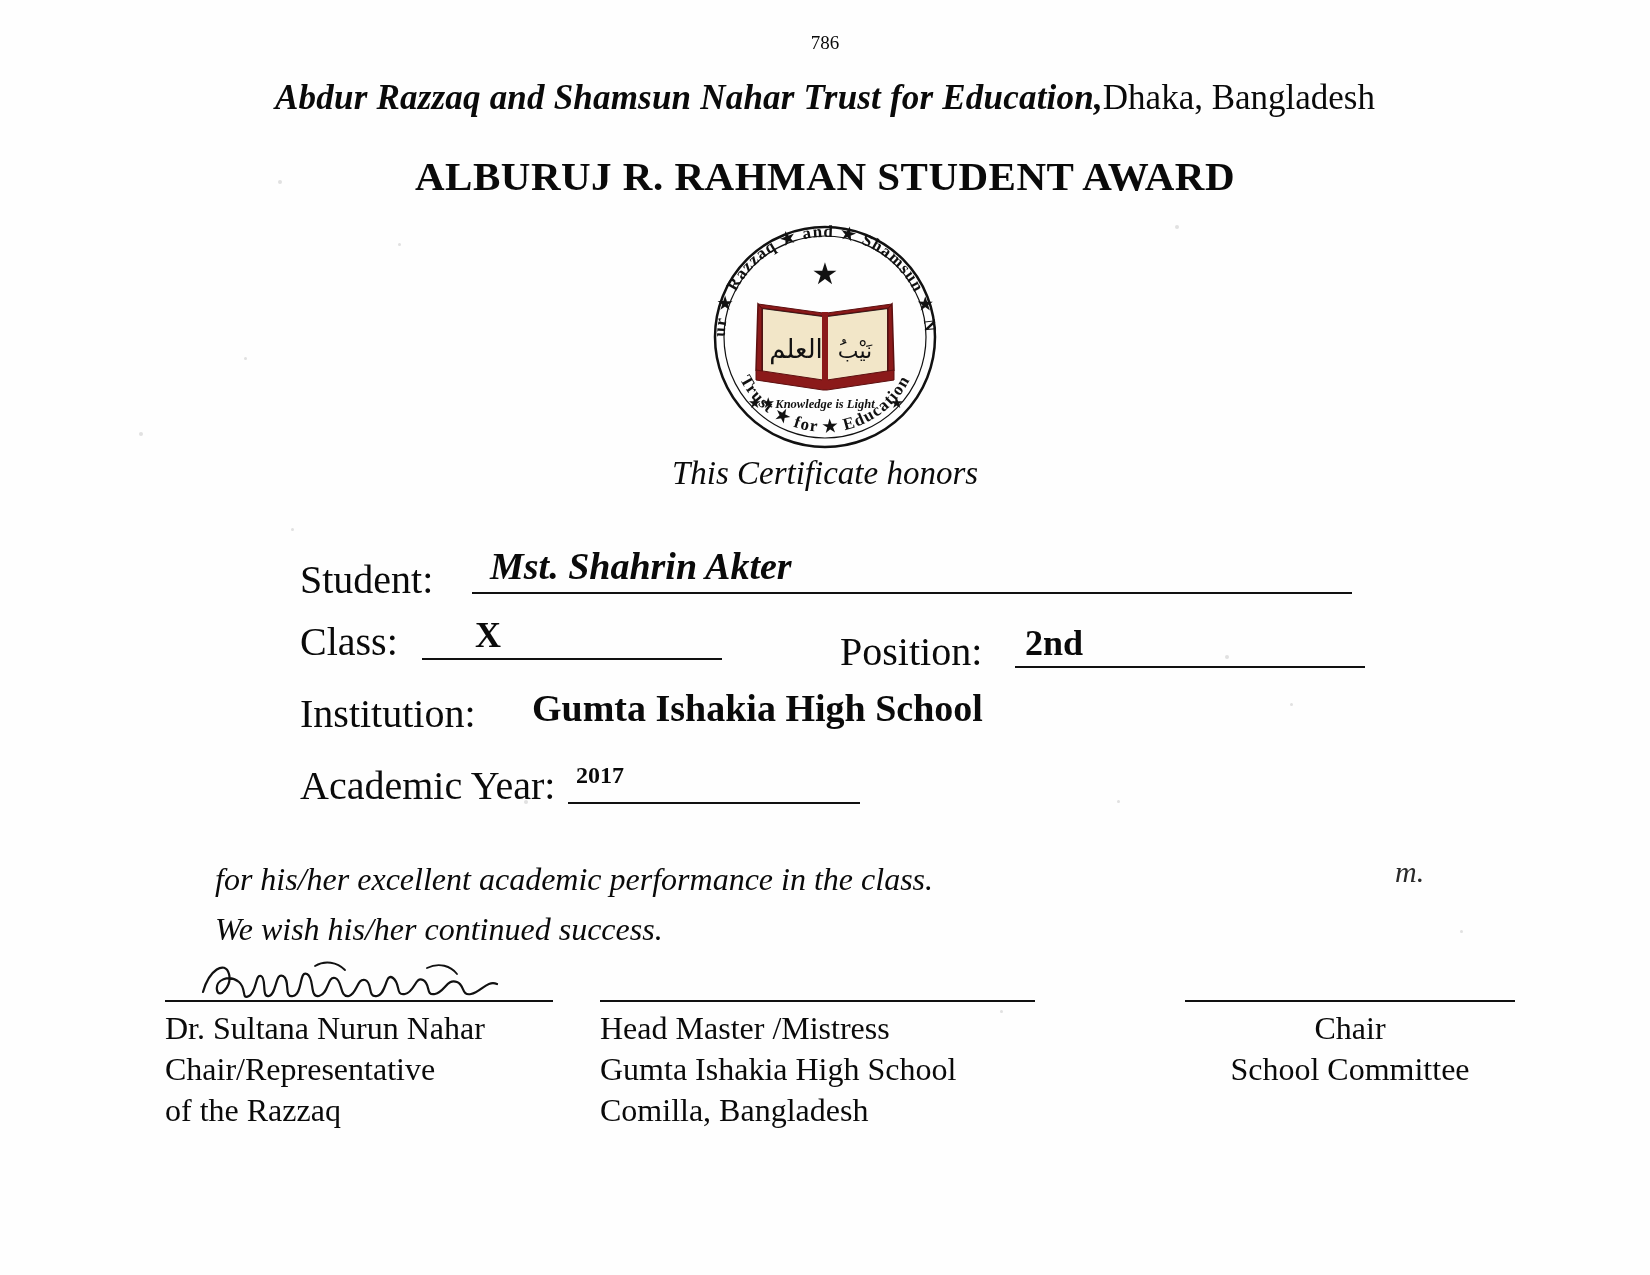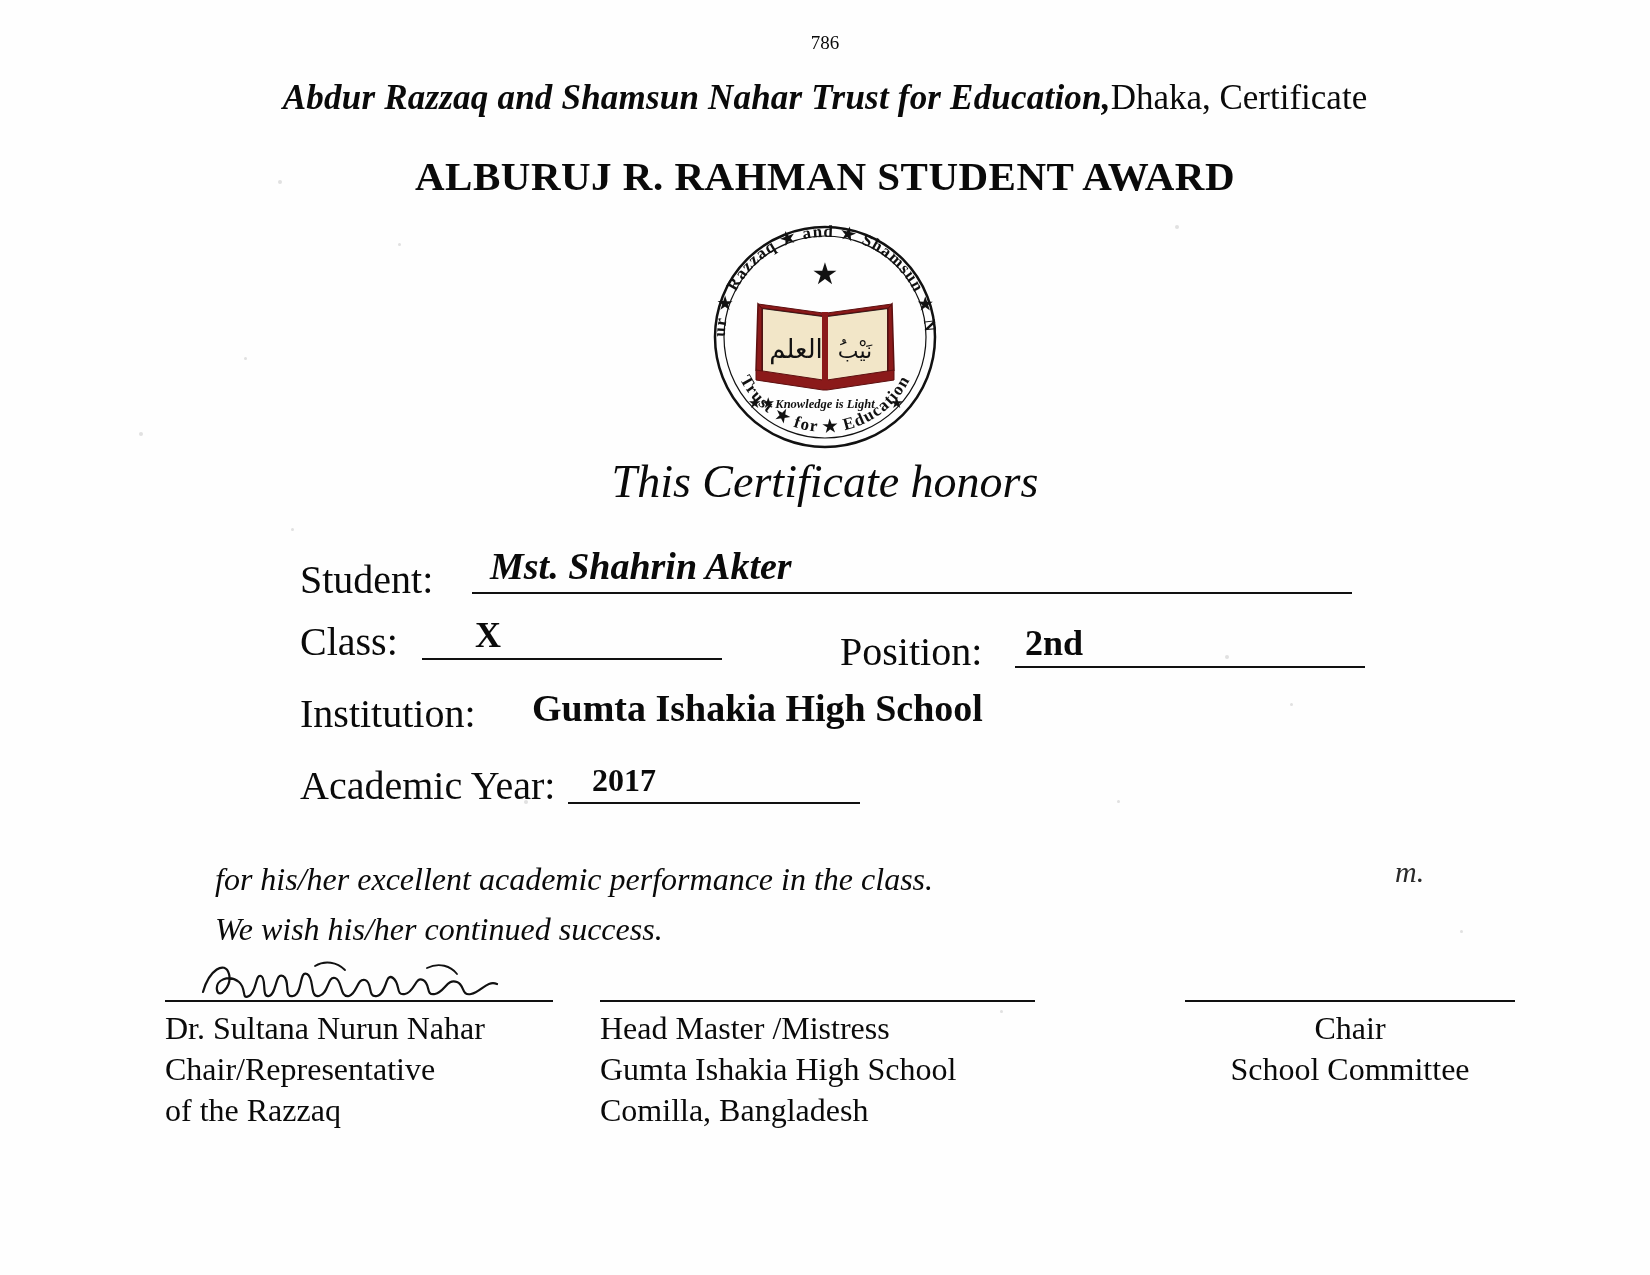--- a/index.html
+++ b/index.html
@@ -76,21 +76,21 @@
   }
   .logo-wrap svg { display: block; }
 
   
   .honors {
     position: absolute;
     top: 455px;
     left: 0;
     width: 1650px;
     text-align: center;
-    font-size: 46px;
+    font-size: 33px;
     font-style: italic;
     font-family: "Liberation Serif", serif;
   }
 
   
   .fields {
     position: absolute;
     top: 540px;
     left: 300px;
     width: 1120px;
@@ -193,21 +193,21 @@
   <div class="speck" style="left:1225px;top:655px;width:4px;height:4px;"></div>
   <div class="speck" style="left:1290px;top:703px;width:3px;height:3px;"></div>
   <div class="speck" style="left:524px;top:800px;width:4px;height:4px;"></div>
   <div class="speck" style="left:1117px;top:800px;width:3px;height:3px;"></div>
   <div class="speck" style="left:1460px;top:930px;width:3px;height:3px;"></div>
   <div class="speck" style="left:1000px;top:1010px;width:3px;height:3px;"></div>
 
   <div class="top-number">786</div>
 
   <div class="trust-line">
-    <span class="bold-italic">Abdur Razzaq and Shamsun Nahar Trust for Education,</span><span class="city">Dhaka, Certificate</span>
+    <span class="bold-italic">Abdur Razzaq and Shamsun Nahar Trust for Education,</span><span class="city">Dhaka, Bangladesh</span>
   </div>
 
   <div class="award-title">ALBURUJ R. RAHMAN STUDENT AWARD</div>
 
   <div class="logo-wrap">
     <svg viewBox="0 0 250 250" width="250" height="250" xmlns="http://www.w3.org/2000/svg">
       <defs>
         <path id="arcTop" d="M 25,125 A 100,100 0 0 1 225,125"></path>
         <path id="arcBottom" d="M 30,125 A 95,95 0 0 0 220,125"></path>
       </defs>
@@ -263,21 +263,21 @@
     </div>
 
     <div class="field-row">
       <span class="field-label" style="left:0; top:26px;">Institution:</span>
       <span class="field-value" style="left:232px; top:22px; font-size:38px;">Gumta Ishakia High School</span>
     </div>
 
     <div class="field-row">
       <span class="field-label" style="left:0; top:36px;">Academic Year:</span>
       <span class="field-rule" style="left:268px; top:76px; width:292px;"></span>
-      <span class="field-value" style="left:292px; top:36px; font-size:32px;">2017</span>
+      <span class="field-value" style="left:276px; top:36px; font-size:24px;">2017</span>
     </div>
 
   </div>
 
   <div class="body-text">
     <div>for his/her excellent academic performance in the class.</div>
     <div>We wish his/her continued success.</div>
   </div>
   <div class="stray-mark">m.</div>
 

